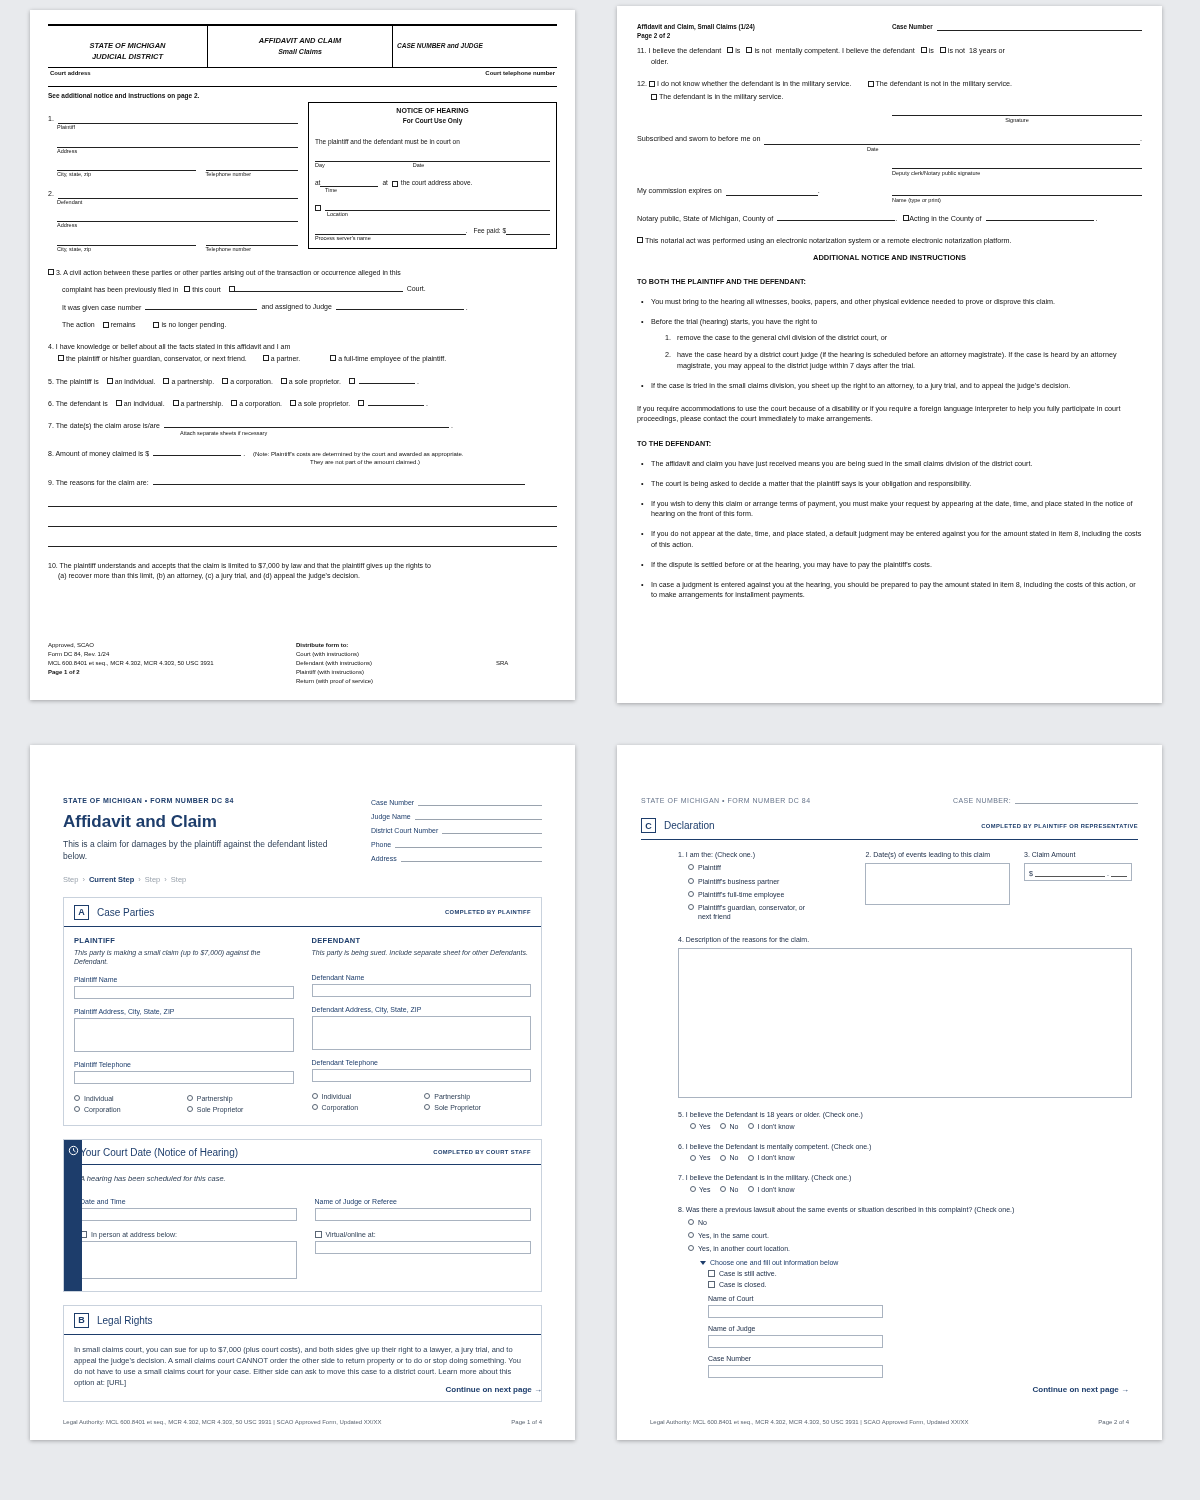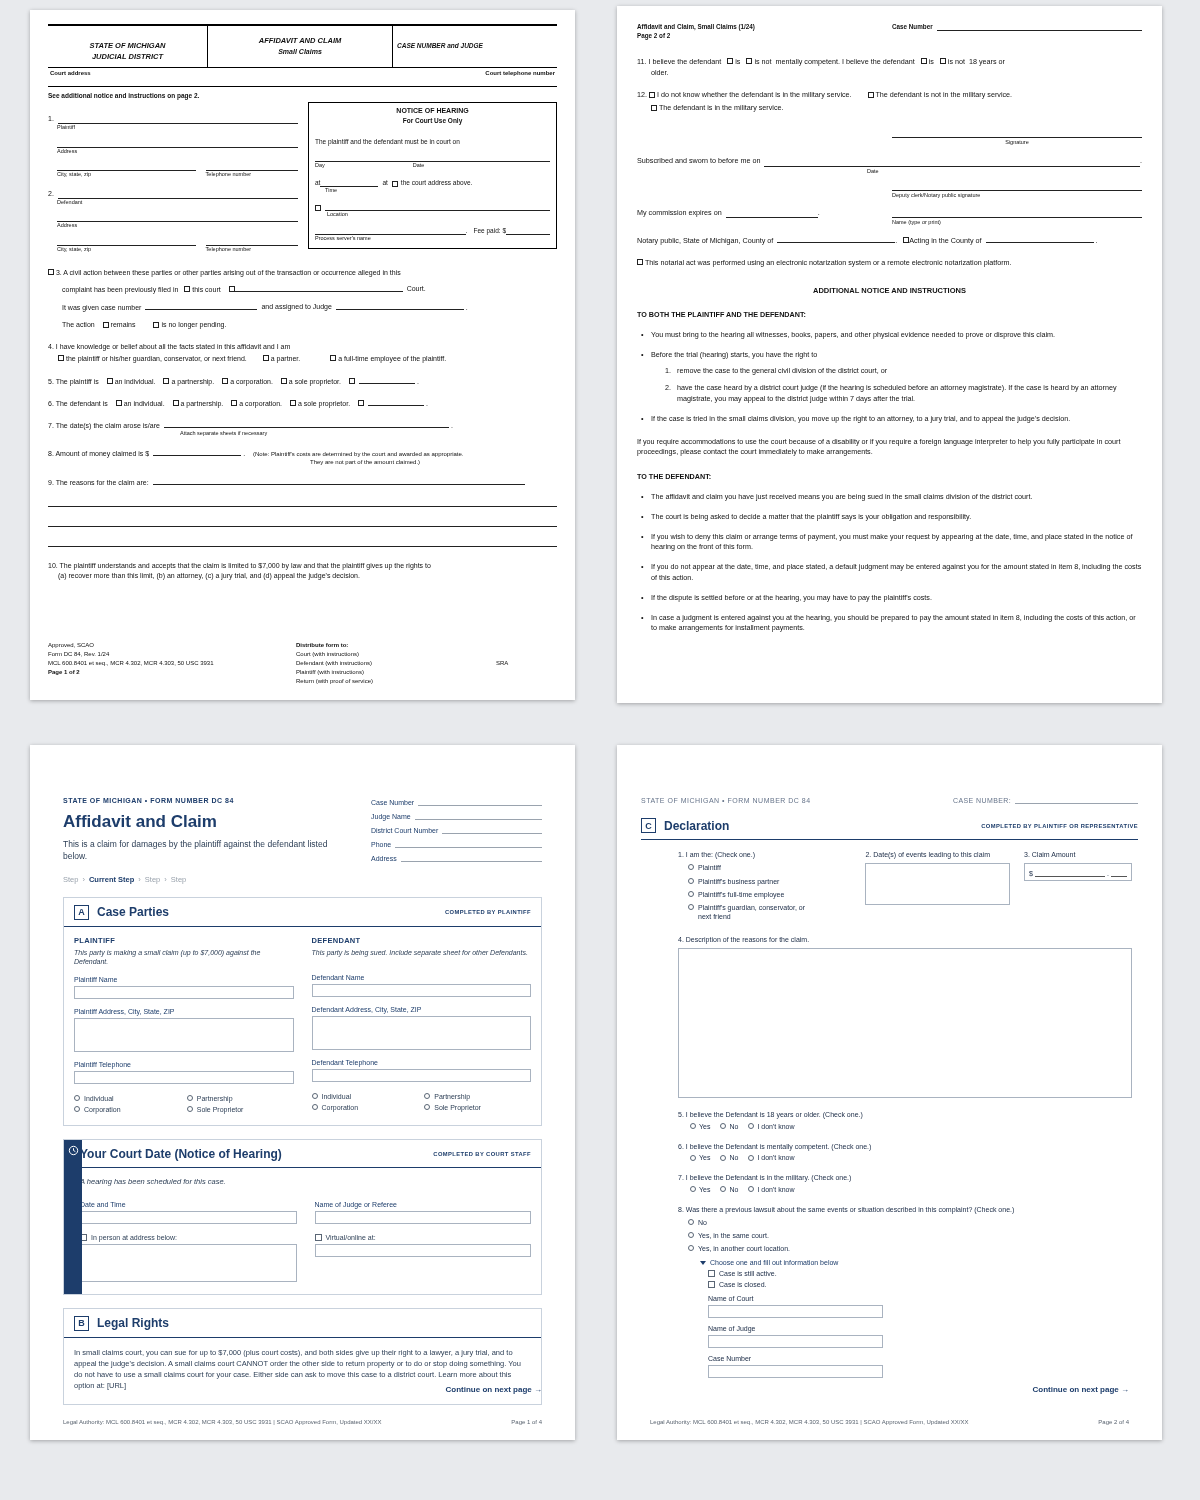--- a/index.html
+++ b/index.html
@@ -12,21 +12,21 @@
   .tc { text-align:center; }
   .cap { font-size:5.5px; color:#111; }
   .cb { display:inline-block; width:6px; height:6px; border:1px solid #222; flex:none; background:#fff; }
   .ib { display:inline-block; vertical-align:-0.5px; }
   .ln { border-bottom:1px solid #222; height:8px; display:inline-block; }
   .frow { display:flex; align-items:flex-end; }
   .frow > span { white-space:nowrap; }
   .grow { flex:1 1 auto; }
   .ml4{margin-left:4px}.ml6{margin-left:6px}.ml9{margin-left:9px}.ml10{margin-left:10px}.ml14{margin-left:14px}
   .mt2{margin-top:2px}.mt4{margin-top:12px}.mt6{margin-top:6px}.mt8{margin-top:8px}
-  .mt10{margin-top:10px}.mt12{margin-top:12px}.mt14{margin-top:14px}.mt16{margin-top:16px}
+  .mt10{margin-top:10px}.mt12{margin-top:12px}.mt14{margin-top:14px}.mt16{margin-top:5px}
 
   
   .p1 { left:30px; top:10px; width:545px; height:690px; padding:14px 18px; font-size:7px; line-height:1.4; }
   .p1-head { display:flex; border-top:2px solid #000; border-bottom:1px solid #000; height:44px; }
   .p1-head .hc { padding:15px 4px;font-style:italic; }
   .hc1 { width:160px; text-align:center; font-weight:bold; font-size:7.5px; border-right:1px solid #000; }
   .hc2 { width:185px; text-align:center; font-weight:bold; font-size:7.5px; border-right:1px solid #000;
          display:flex; flex-direction:column; justify-content:center; }
   .hc3 { flex:1; font-weight:bold; font-size:6.5px; }
   .p1-addr { display:flex; justify-content:space-between; border-bottom:1px solid #000; height:19px;
@@ -63,21 +63,21 @@
   .steps .cur { color:#1d3d6b; font-weight:bold; }
   .p3-fields { width:178px; padding-top:2px; }
   .pfield { display:flex; align-items:flex-end; margin-bottom:7px; }
   .pf-label { color:#1d3d6b; font-size:7px; white-space:nowrap; }
   .pf-label.gray { color:#66748a; letter-spacing:0.4px; }
   .pf-line { flex:1; border-bottom:1px solid #9aa3ae; margin-left:4px; height:7px; }
   .secbox { border:1px solid #c9d2dd; margin-top:13px; position:relative; background:#fff; }
   .sec-head { display:flex; align-items:center; padding:7px 10px 6px; border-bottom:1px solid #1d3d6b; }
   .badge { width:15px; height:15px; border:1.5px solid #1d3d6b; color:#1d3d6b; font-weight:bold; font-size:9px;
            display:flex; align-items:center; justify-content:center; margin-right:8px; flex:none; }
-  .sec-title { color:#1d3d6b; font-weight:bold; font-size:12px; flex:1; }
+  .sec-title { color:#1d3d6b; font-weight:normal; font-size:10px; flex:1; }
   .sec-by { color:#1d3d6b; font-size:5.8px; font-weight:bold; letter-spacing:0.4px; }
   .sec-body { padding:9px 10px 12px; }
   .cols2 { display:flex; gap:18px; }
   .pcol { flex:1; }
   .pcol-h { color:#1d3d6b; font-weight:bold; font-size:7.5px; letter-spacing:0.3px; }
   .pcol-sub { font-style:italic; color:#2c3e55; font-size:7px; margin-top:3px; min-height:17px; line-height:1.35; }
   .flabel { color:#1d3d6b; font-size:7px; margin-top:9px; }
   .fin { border:1px solid #a9b3c0; height:13px; margin-top:3px; background:#fff; }
   .fta { border:1px solid #a9b3c0; height:34px; margin-top:3px; background:#fff; }
   .radio2 { display:grid; grid-template-columns:1fr 1fr; gap:4px 6px; margin-top:11px; }
@@ -321,21 +321,21 @@
     <div class="bullet sub">
         <span class="bnum">1.</span>
         <span>remove the case to the general civil division of the district court, or</span>
       </div>
     <div class="bullet sub">
         <span class="bnum">2.</span>
         <span>have the case heard by a district court judge (if the hearing is scheduled before an attorney magistrate).  If the case is heard by an attorney magistrate, you may appeal to the district judge within 7 days after the trial.</span>
       </div>
     <div class="bullet">
         <span class="bdot">•</span>
-        <span>If the case is tried in the small claims division, you move up the right to an attorney, to a jury trial, and to appeal the judge's decision.</span>
+        <span>If the case is tried in the small claims division, you sheet up the right to an attorney, to a jury trial, and to appeal the judge's decision.</span>
       </div>
 
     <div class="mt12">If you require accommodations to use the court because of a disability or if you require a foreign language interpreter to help you fully participate in court proceedings, please contact the court immediately to make arrangements.</div>
 
     <div class="b mt14">TO THE DEFENDANT:</div>
     <div class="bullet">
         <span class="bdot">•</span>
         <span>The affidavit and claim you have just received means you are being sued in the small claims division of the district court.</span>
       </div>
     <div class="bullet">

